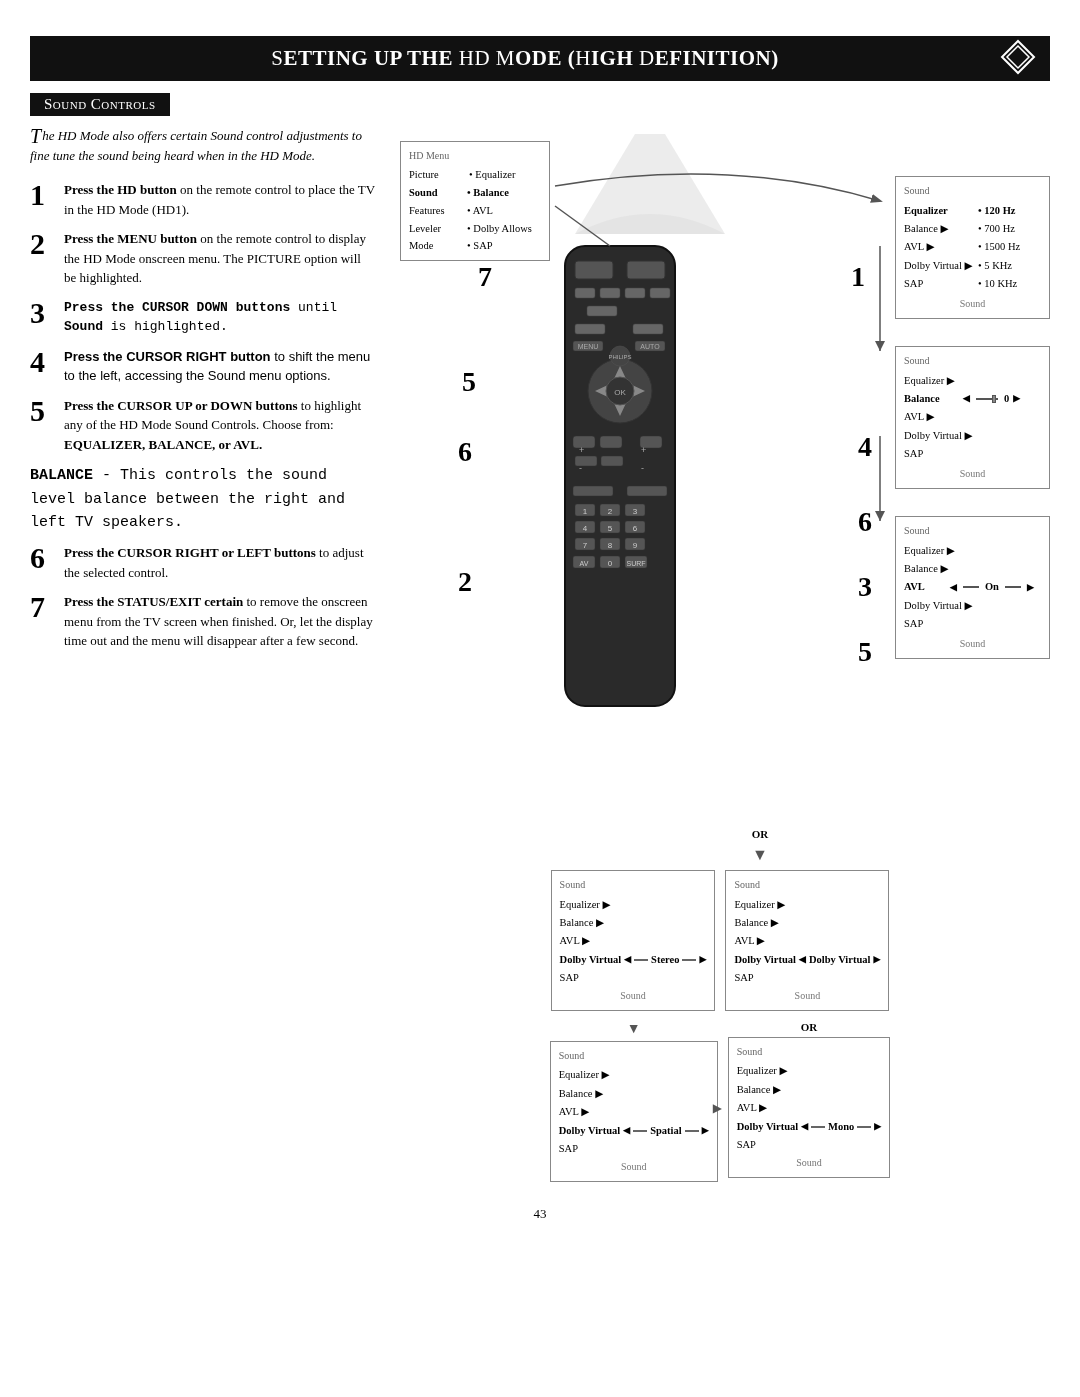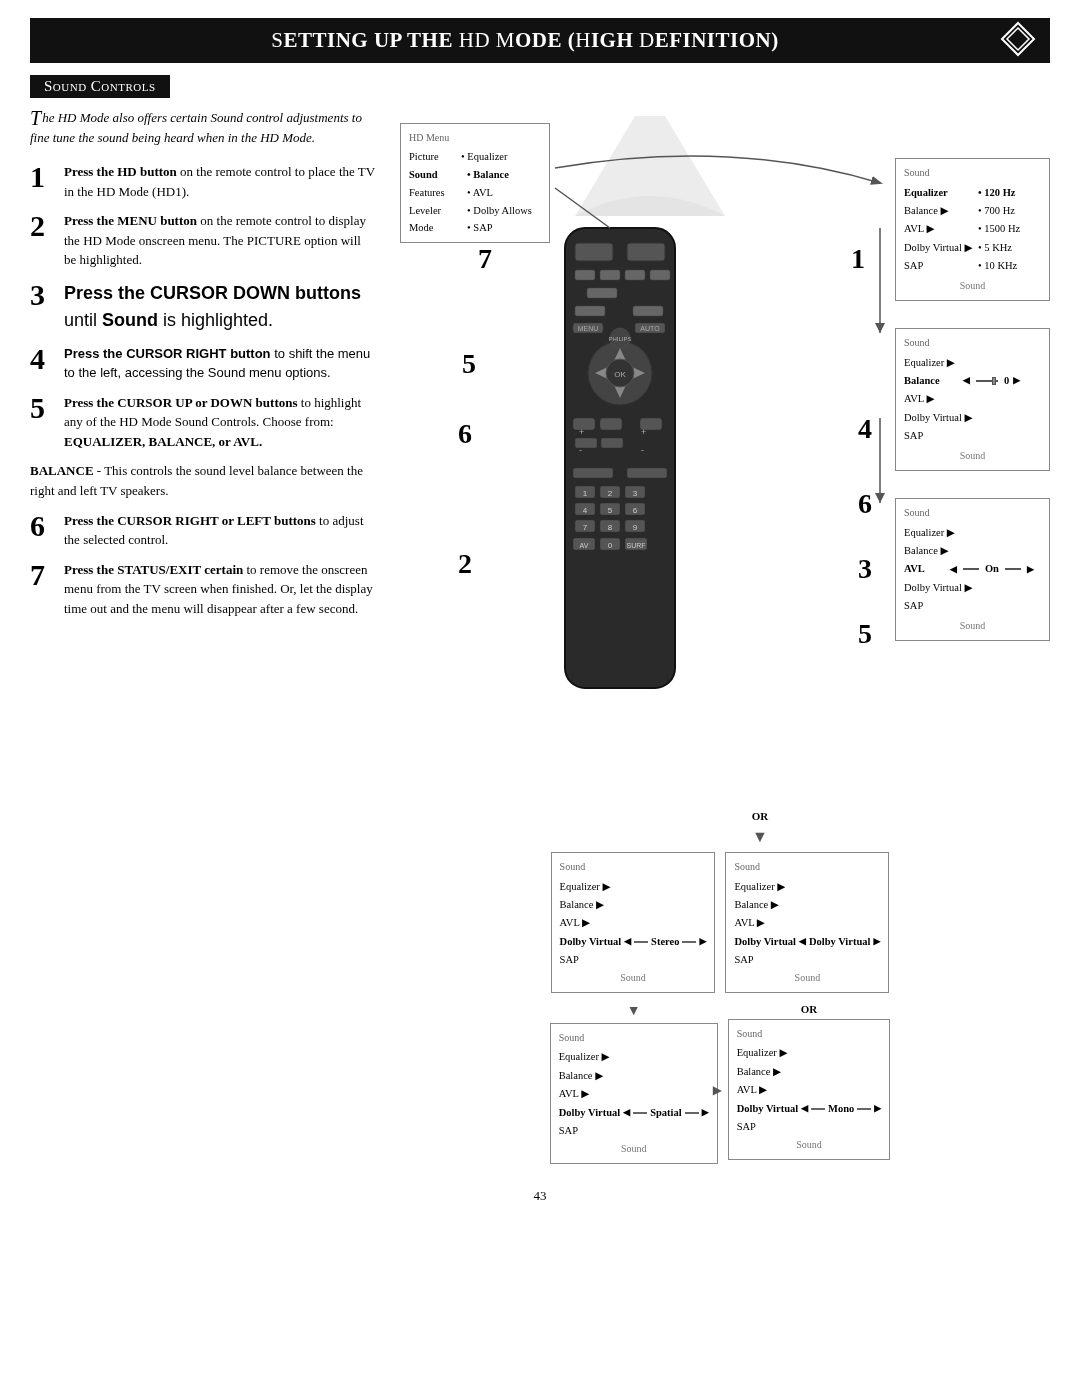--- a/index.html
+++ b/index.html
@@ -12,21 +12,21 @@
       color: #000;
       position: relative;
     }
   </style>
 </head>
 <body>
 
 
 
 
-<div style="margin: 18px 30px 0 30px; background: #111; color: #fff; padding: 10px 50px 10px 20px; position: relative; display: flex; align-items: center; justify-content: center;">
+<div style="margin: 36px 30px 0 30px; background: #111; color: #fff; padding: 10px 50px 10px 20px; position: relative; display: flex; align-items: center; justify-content: center;">
   <h1 style="font-size: 21px; font-weight: bold; font-family: 'Times New Roman', serif; letter-spacing: 0.5px; text-align: center;">
     <span style="font-variant: small-caps; font-weight: normal;">S</span>ETTING UP THE <span style="font-variant: small-caps; font-weight: normal; font-style: normal;">HD M</span>ODE (<span style="font-variant: small-caps; font-weight: normal;">H</span>IGH <span style="font-variant: small-caps; font-weight: normal;">D</span>EFINITION)
   </h1>
 
   <div style="position: absolute; right: 14px; top: 50%; transform: translateY(-50%);">
     <svg width="36" height="36" viewBox="0 0 36 36">
       <polygon points="18,2 34,18 18,34 2,18" fill="none" stroke="#fff" stroke-width="2"></polygon>
       <polygon points="18,7 29,18 18,29 7,18" fill="none" stroke="#fff" stroke-width="1.5"></polygon>
     </svg>
   </div>
@@ -51,36 +51,36 @@
       <div style="font-size: 13px; line-height: 1.5; font-family: 'Times New Roman', serif;"><b>Press the HD button</b> on the remote control to place the TV in the HD Mode (HD1).</div>
     </div>
 
     <div style="display: flex; margin-bottom: 10px;">
       <div style="font-size: 30px; font-weight: bold; min-width: 28px; line-height: 1; margin-right: 6px; font-family: 'Times New Roman', serif;">2</div>
       <div style="font-size: 13px; line-height: 1.5; font-family: 'Times New Roman', serif;"><b>Press the MENU button</b> on the remote control to display the HD Mode onscreen menu. The PICTURE option will be highlighted.</div>
     </div>
 
     <div style="display: flex; margin-bottom: 10px;">
       <div style="font-size: 30px; font-weight: bold; min-width: 28px; line-height: 1; margin-right: 6px; font-family: 'Times New Roman', serif;">3</div>
-      <div style="font-size: 18px; line-height: 1.5; font-family: Liberation Sans, sans-serif;"><b>Press the CURSOR DOWN buttons</b> until <b>Sound</b> is highlighted.</div>
+      <div style="font-size: 13px; line-height: 1.5; font-family: Liberation Mono, monospace;"><b>Press the CURSOR DOWN buttons</b> until <b>Sound</b> is highlighted.</div>
     </div>
 
     <div style="display: flex; margin-bottom: 10px;">
       <div style="font-size: 30px; font-weight: bold; min-width: 28px; line-height: 1; margin-right: 6px; font-family: 'Times New Roman', serif;">4</div>
       <div style="font-size: 13px; line-height: 1.5; font-family: Liberation Sans, sans-serif;"><b>Press the CURSOR RIGHT button</b> to shift the menu to the left, accessing the Sound menu options.</div>
     </div>
 
     <div style="display: flex; margin-bottom: 10px;">
       <div style="font-size: 30px; font-weight: bold; min-width: 28px; line-height: 1; margin-right: 6px; font-family: 'Times New Roman', serif;">5</div>
       <div style="font-size: 13px; line-height: 1.5; font-family: 'Times New Roman', serif;"><b>Press the CURSOR UP or DOWN buttons</b> to highlight any of the HD Mode Sound Controls. Choose from: <b>EQUALIZER, BALANCE, or AVL.</b></div>
     </div>
 
 
     <div style="margin-bottom: 9px;">
-      <p style="font-size: 13px; line-height: 1.55; font-family: Liberation Serif, serif;"><b>BALANCE</b> - This controls the sound level balance between the right and left TV speakers.</p>
+      <p style="font-size: 15px; line-height: 1.55; font-family: Liberation Mono, monospace;"><b>BALANCE</b> - This controls the sound level balance between the right and left TV speakers.</p>
     </div>
 
 
     <div style="display: flex; margin-bottom: 10px;">
       <div style="font-size: 30px; font-weight: bold; min-width: 28px; line-height: 1; margin-right: 6px; font-family: 'Times New Roman', serif;">6</div>
       <div style="font-size: 13px; line-height: 1.5; font-family: 'Times New Roman', serif;"><b>Press the CURSOR RIGHT or LEFT buttons</b> to adjust the selected control.</div>
     </div>
 
     <div style="display: flex; margin-bottom: 10px;">
       <div style="font-size: 30px; font-weight: bold; min-width: 28px; line-height: 1; margin-right: 6px; font-family: 'Times New Roman', serif;">7</div>
@@ -88,21 +88,21 @@
     </div>
 
   </div>
 
   <div style="flex: 1; position: relative;">
 
     <div style="position: relative; width: 100%; height: 680px;">
 
       <div style="position: absolute; left: 10px; top: 15px; border: 1px solid #888; padding: 5px 8px; font-size: 10.5px; line-height: 1.7; background: #fff; min-width: 150px;">
         <div style="font-size: 10px; color: #666; margin-bottom: 2px;">HD Menu</div>
-        <div style="display: flex; gap: 0;">
+        <div style="display: flex; gap: 8px;">
           <span style="min-width: 52px;">Picture</span>
           <span>• Equalizer</span>
         </div>
         <div style="display: flex; gap: 6px; font-weight: bold;">
           <span style="min-width: 52px;">Sound</span>
           <span>• Balance</span>
         </div>
         <div style="display: flex; gap: 6px;">
           <span style="min-width: 52px;">Features</span>
           <span>• AVL</span>

